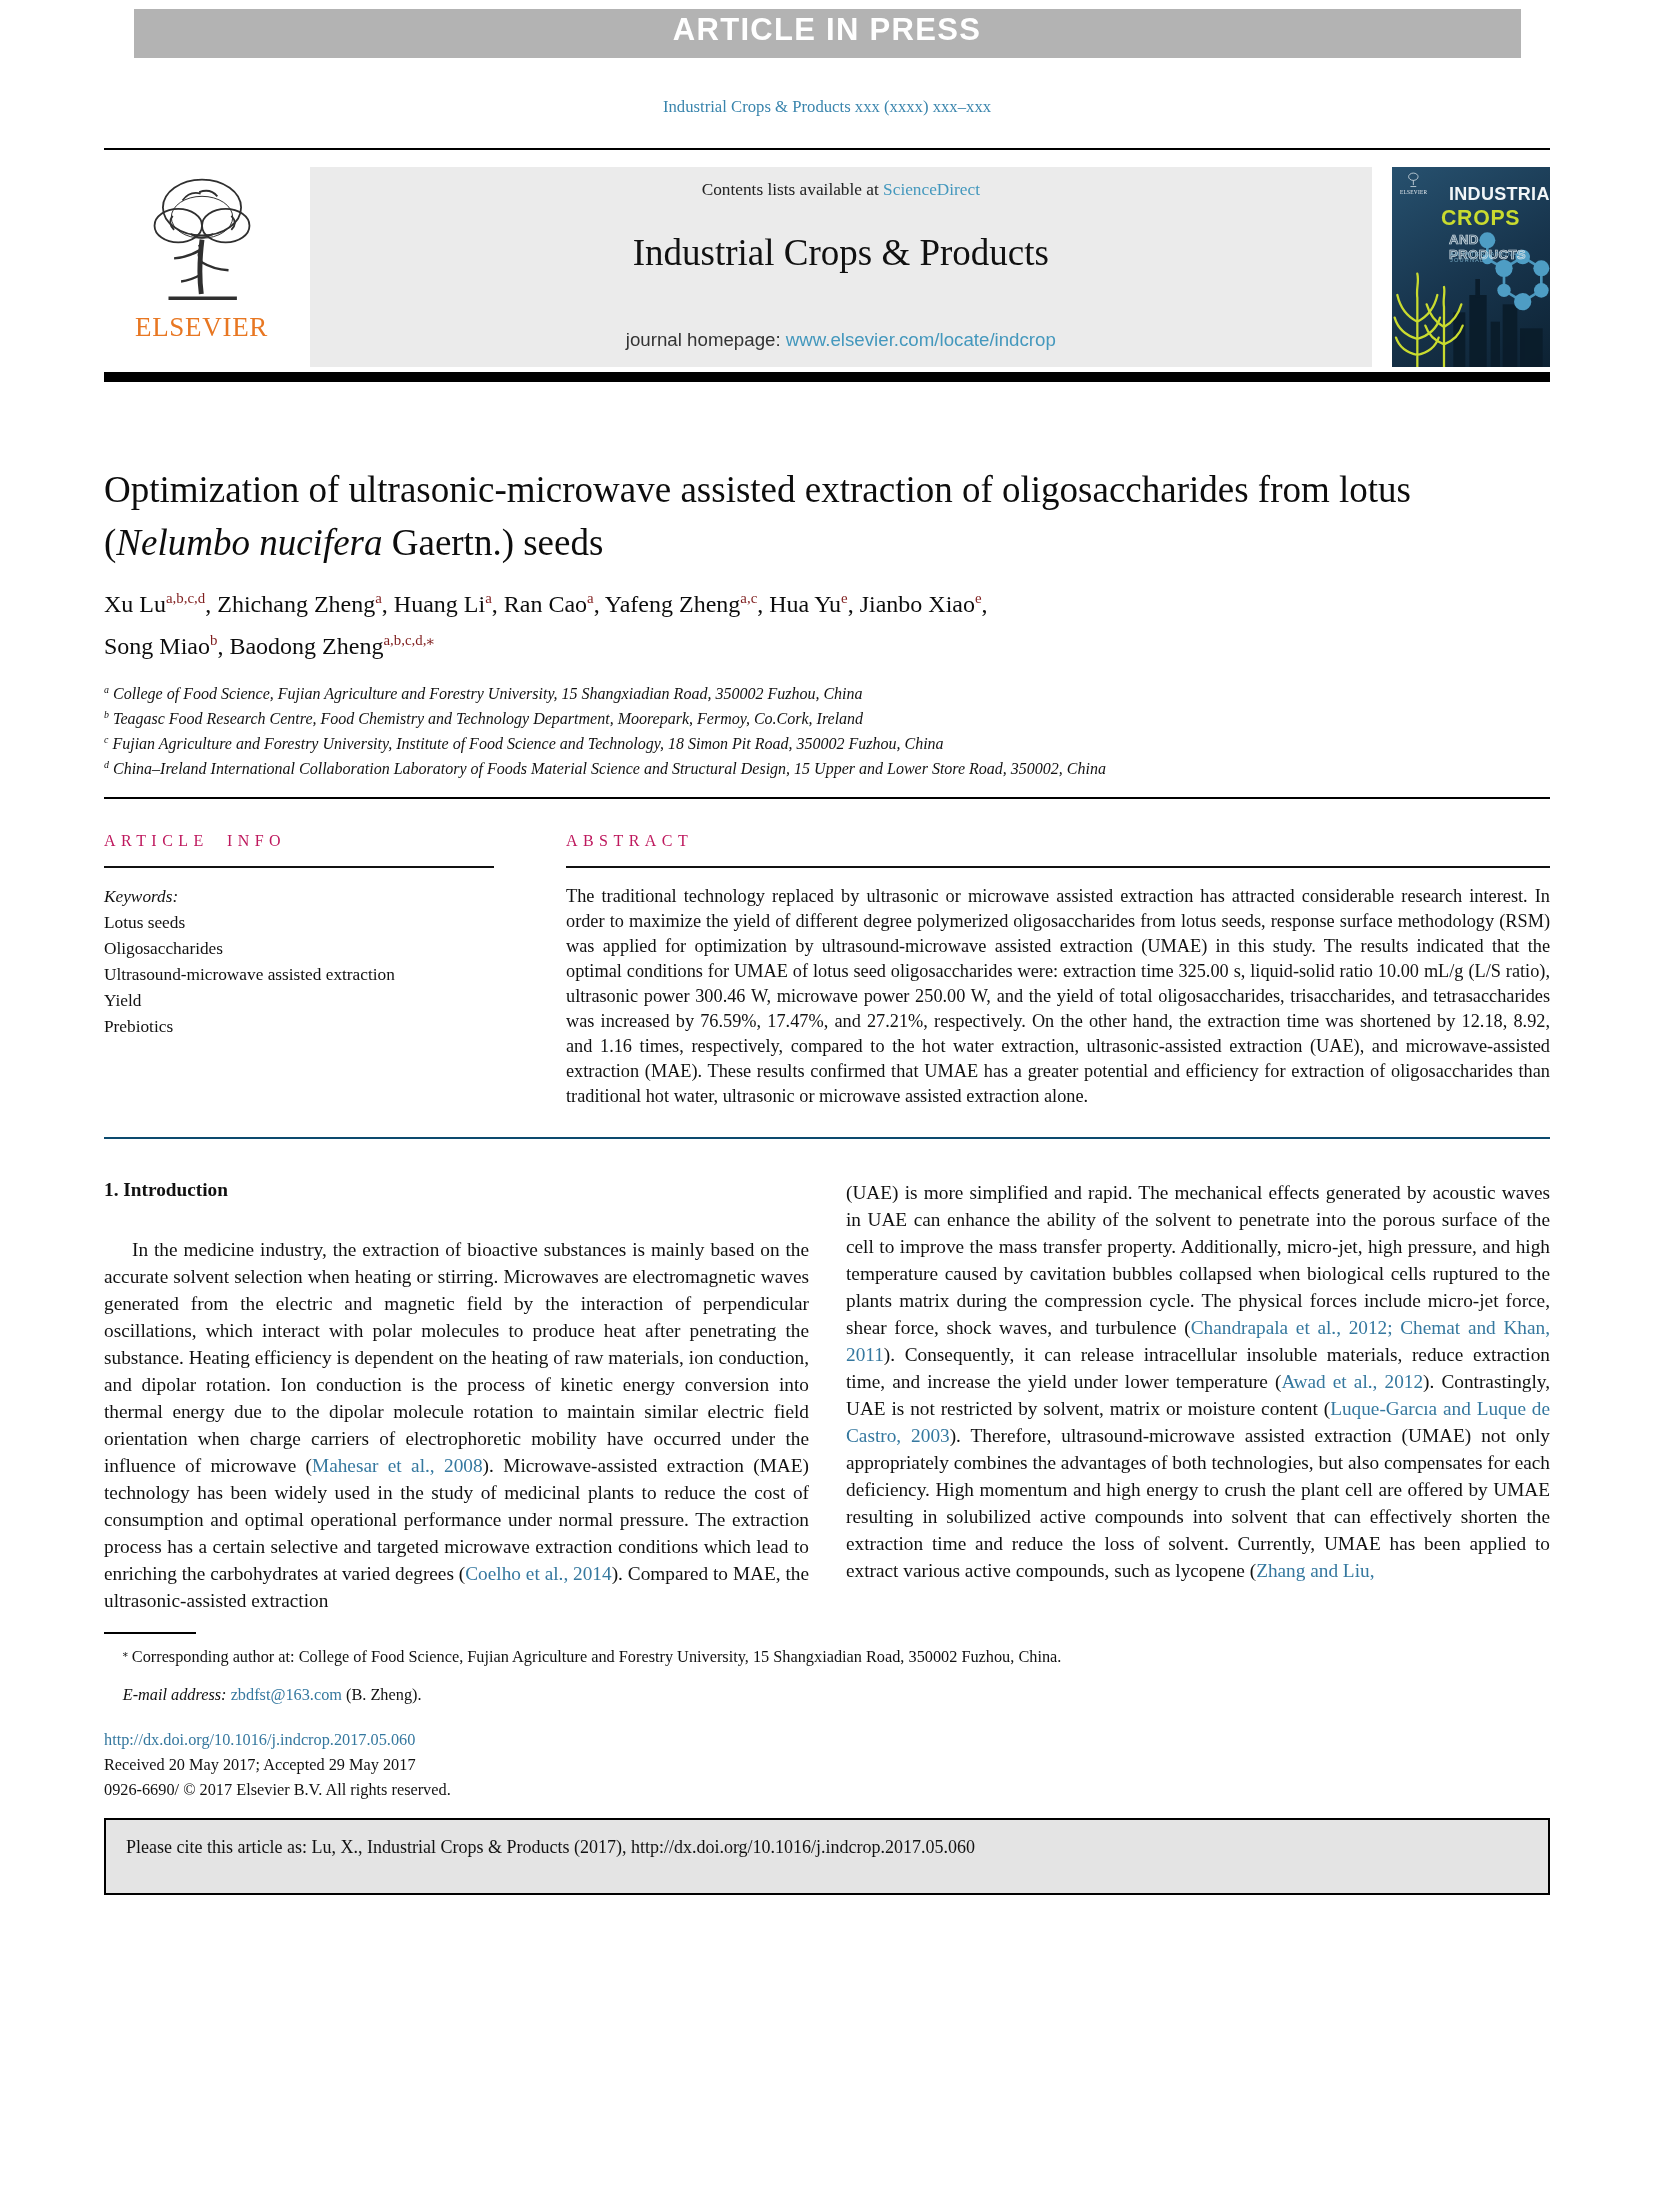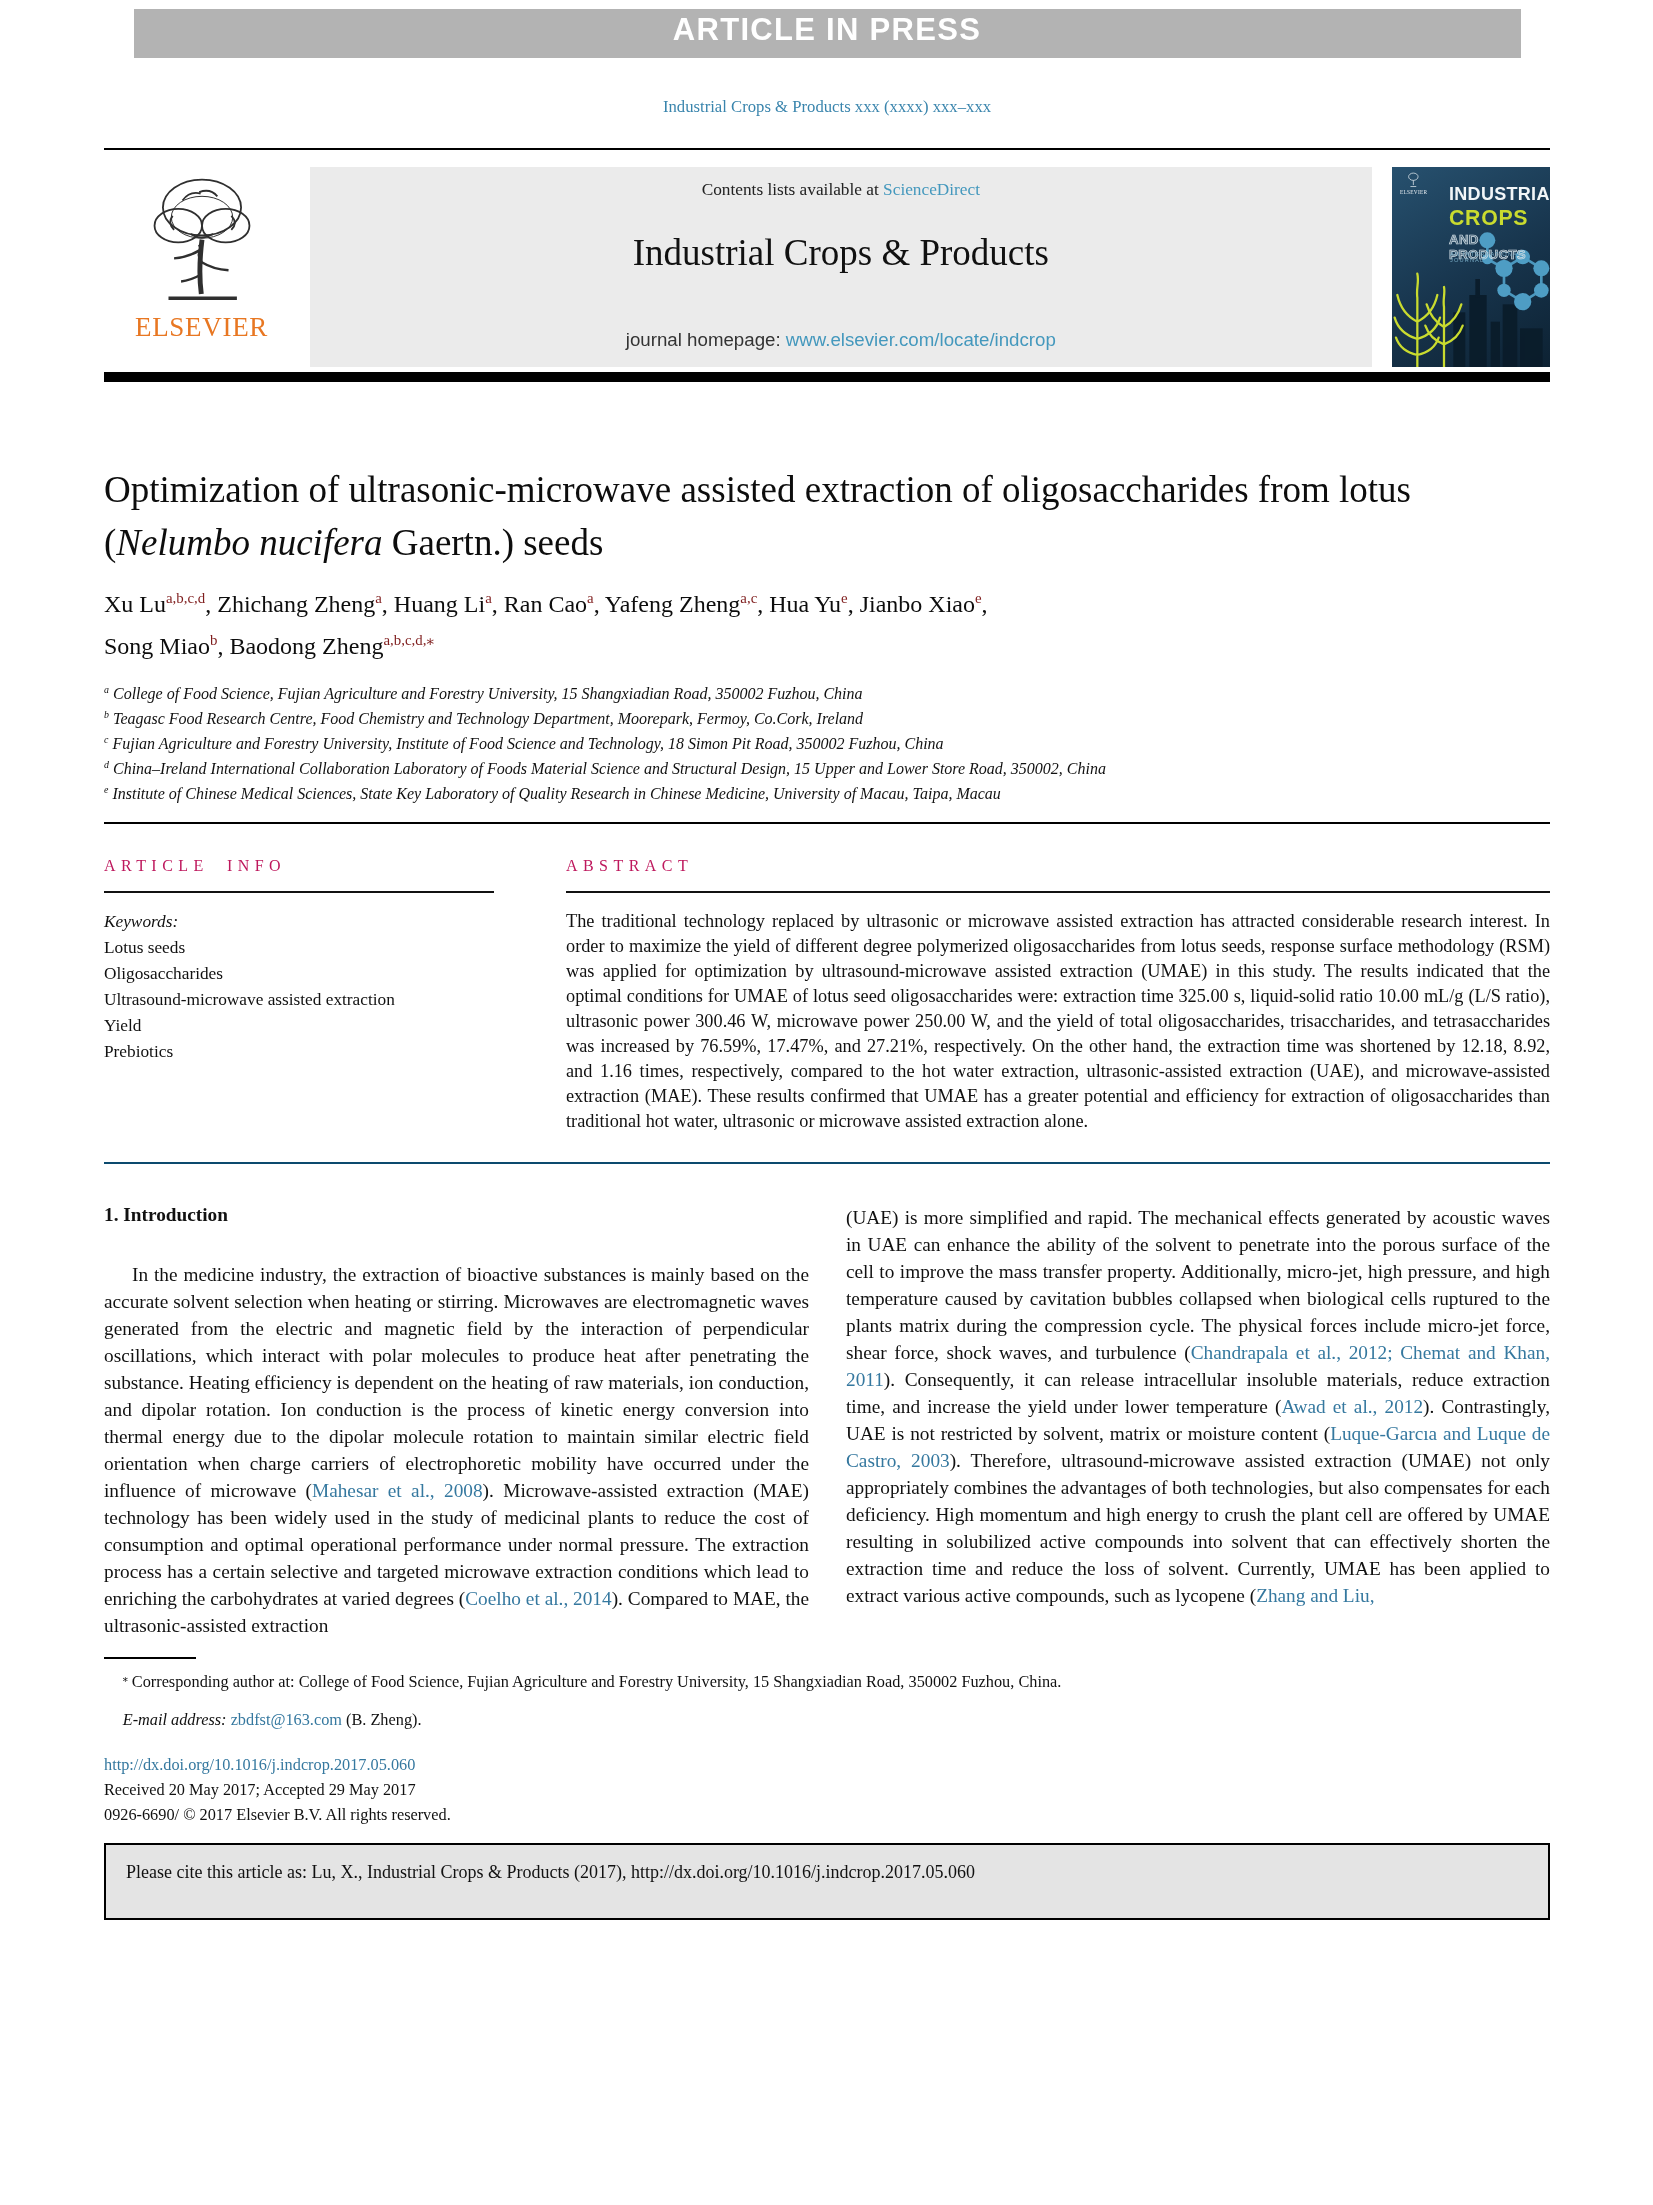--- a/index.html
+++ b/index.html
@@ -18,21 +18,21 @@
   .elsevier-word{margin-top:4px;font-size:27px;color:#e87722;letter-spacing:0.7px;font-family:"Liberation Serif",serif;}
   .mast-center{flex:1;background:#ebebeb;margin:0 0 0 10.7px;display:flex;flex-direction:column;justify-content:space-between;padding:13.3px 6.7px 16px;box-sizing:border-box;}
   .contents-line{text-align:center;font-size:17.3px;color:#222;}
   .journal-title{text-align:center;font-size:37px;color:#111;}
   .homepage-line{text-align:center;font-family:"Liberation Sans","DejaVu Sans",sans-serif;font-size:18.7px;color:#333;margin-top:24px;}
   .mast-link{color:#4498bd;}
   .cover{width:158px;height:200px;margin-left:20px;position:relative;overflow:hidden;background:linear-gradient(150deg,#27516f 0%,#17344c 55%,#0d2233 100%);}
   .cover svg.art{position:absolute;left:0;top:0;}
   .cover .c-logo{position:absolute;left:8px;top:5.3px;width:27px;text-align:center;color:#e8eef2;font-size:5.3px;letter-spacing:0.3px;}
   .cover .c-ind{position:absolute;left:57px;top:17.3px;color:#f2f6f8;font-family:"Liberation Sans",sans-serif;font-weight:bold;font-size:18px;letter-spacing:0.3px;}
-  .cover .c-crops{position:absolute;left:57px;top:39px;color:#c9db2f;font-family:"Liberation Sans",sans-serif;font-weight:bold;font-size:21.3px;letter-spacing:0.7px;}
+  .cover .c-crops{position:absolute;left:49px;top:39px;color:#c9db2f;font-family:"Liberation Sans",sans-serif;font-weight:bold;font-size:21.3px;letter-spacing:0.7px;}
   .cover .c-and{position:absolute;left:57px;top:65px;color:rgba(235,243,246,.25);-webkit-text-stroke:0.7px #cfdde4;font-family:"Liberation Sans",sans-serif;font-weight:bold;font-size:13.3px;letter-spacing:0.3px;}
   .cover .c-intl{position:absolute;left:58px;top:84px;color:#76a8c2;font-family:"Liberation Sans",sans-serif;font-size:5.7px;letter-spacing:1.1px;}
   .thick-rule{margin:5.3px 104px 0;height:9.3px;background:#000;}
 
   
   .title{margin:81px 104px 0;font-size:37px;line-height:53px;font-weight:400;color:#0d0d0d;}
   .authors{margin:16px 104px 0;font-size:24px;line-height:39px;color:#0d0d0d;}
   .affils{margin:13.3px 104px 0;font-size:16px;line-height:23px;font-style:italic;color:#111;}
   .divider{margin:14.7px 104px 0;height:2px;background:#000;}
 
@@ -155,21 +155,20 @@
   <div class="authors">
     <div><span>Xu Lu</span><span class="sup link">a,b,c,d</span><span>, Zhichang Zheng</span><span class="sup link">a</span><span>, Huang Li</span><span class="sup link">a</span><span>, Ran Cao</span><span class="sup link">a</span><span>, Yafeng Zheng</span><span class="sup link">a,c</span><span>, Hua Yu</span><span class="sup link">e</span><span>, Jianbo Xiao</span><span class="sup link">e</span><span>,</span></div>
     <div><span>Song Miao</span><span class="sup link">b</span><span>, Baodong Zheng</span><span class="sup link">a,b,c,d,⁎</span></div>
   </div>
 
   <div class="affils">
     <div><span class="sup">a</span><span> College of Food Science, Fujian Agriculture and Forestry University, 15 Shangxiadian Road, 350002 Fuzhou, China</span></div>
     <div><span class="sup">b</span><span> Teagasc Food Research Centre, Food Chemistry and Technology Department, Moorepark, Fermoy, Co.Cork, Ireland</span></div>
     <div><span class="sup">c</span><span> Fujian Agriculture and Forestry University, Institute of Food Science and Technology, 18 Simon Pit Road, 350002 Fuzhou, China</span></div>
     <div><span class="sup">d</span><span> China–Ireland International Collaboration Laboratory of Foods Material Science and Structural Design, 15 Upper and Lower Store Road, 350002, China</span></div>
-    <div><span class="sup">e</span><span> Institute of Chinese Medical Sciences, State Key Laboratory of Quality Research in Chinese Medicine, University of Macau, Taipa, Macau</span></div>
   </div>
 
   <div class="divider"></div>
 
   <div class="ia-wrap">
     <div class="info-col">
       <div class="col-heading">ARTICLE INFO</div>
       <div class="heading-rule"></div>
       <div class="kw-label">Keywords:</div>
       <div class="kw-item">Lotus seeds</div>

